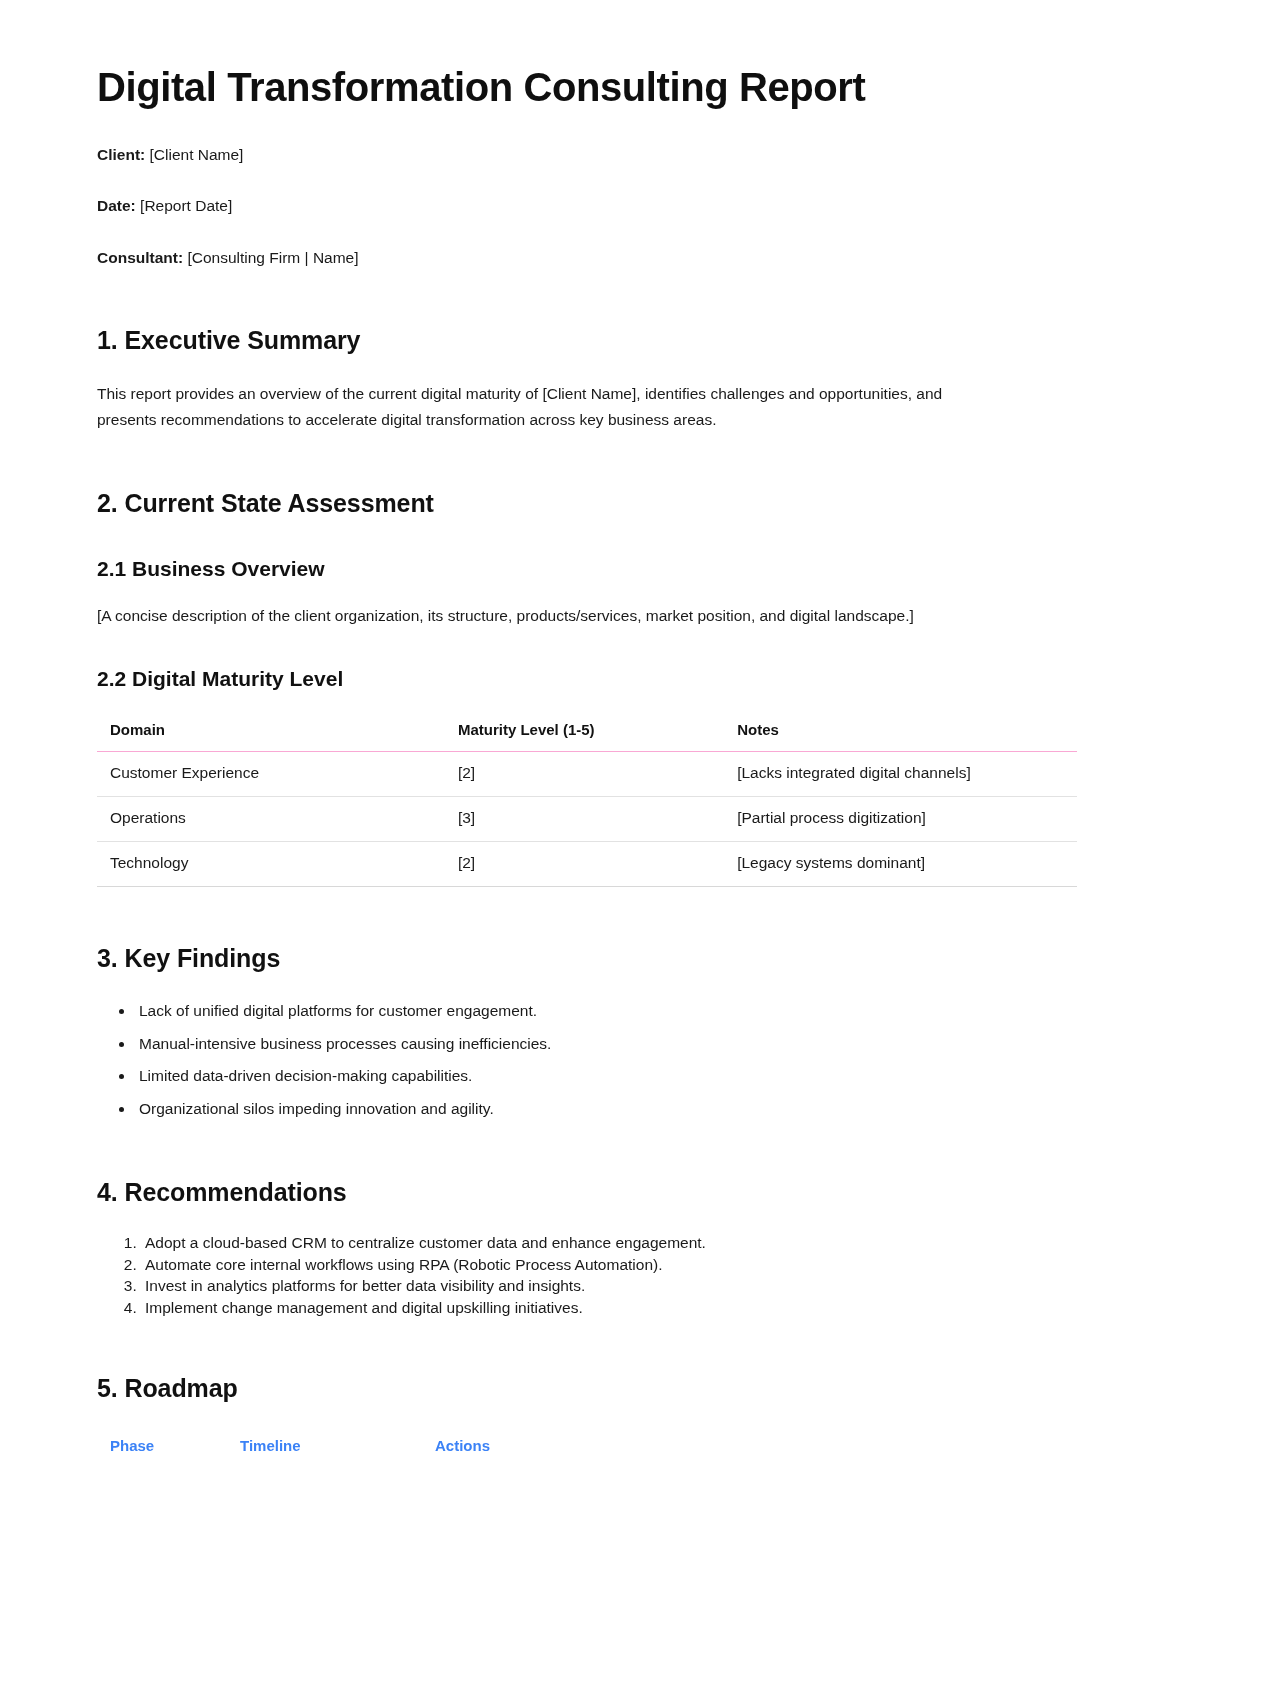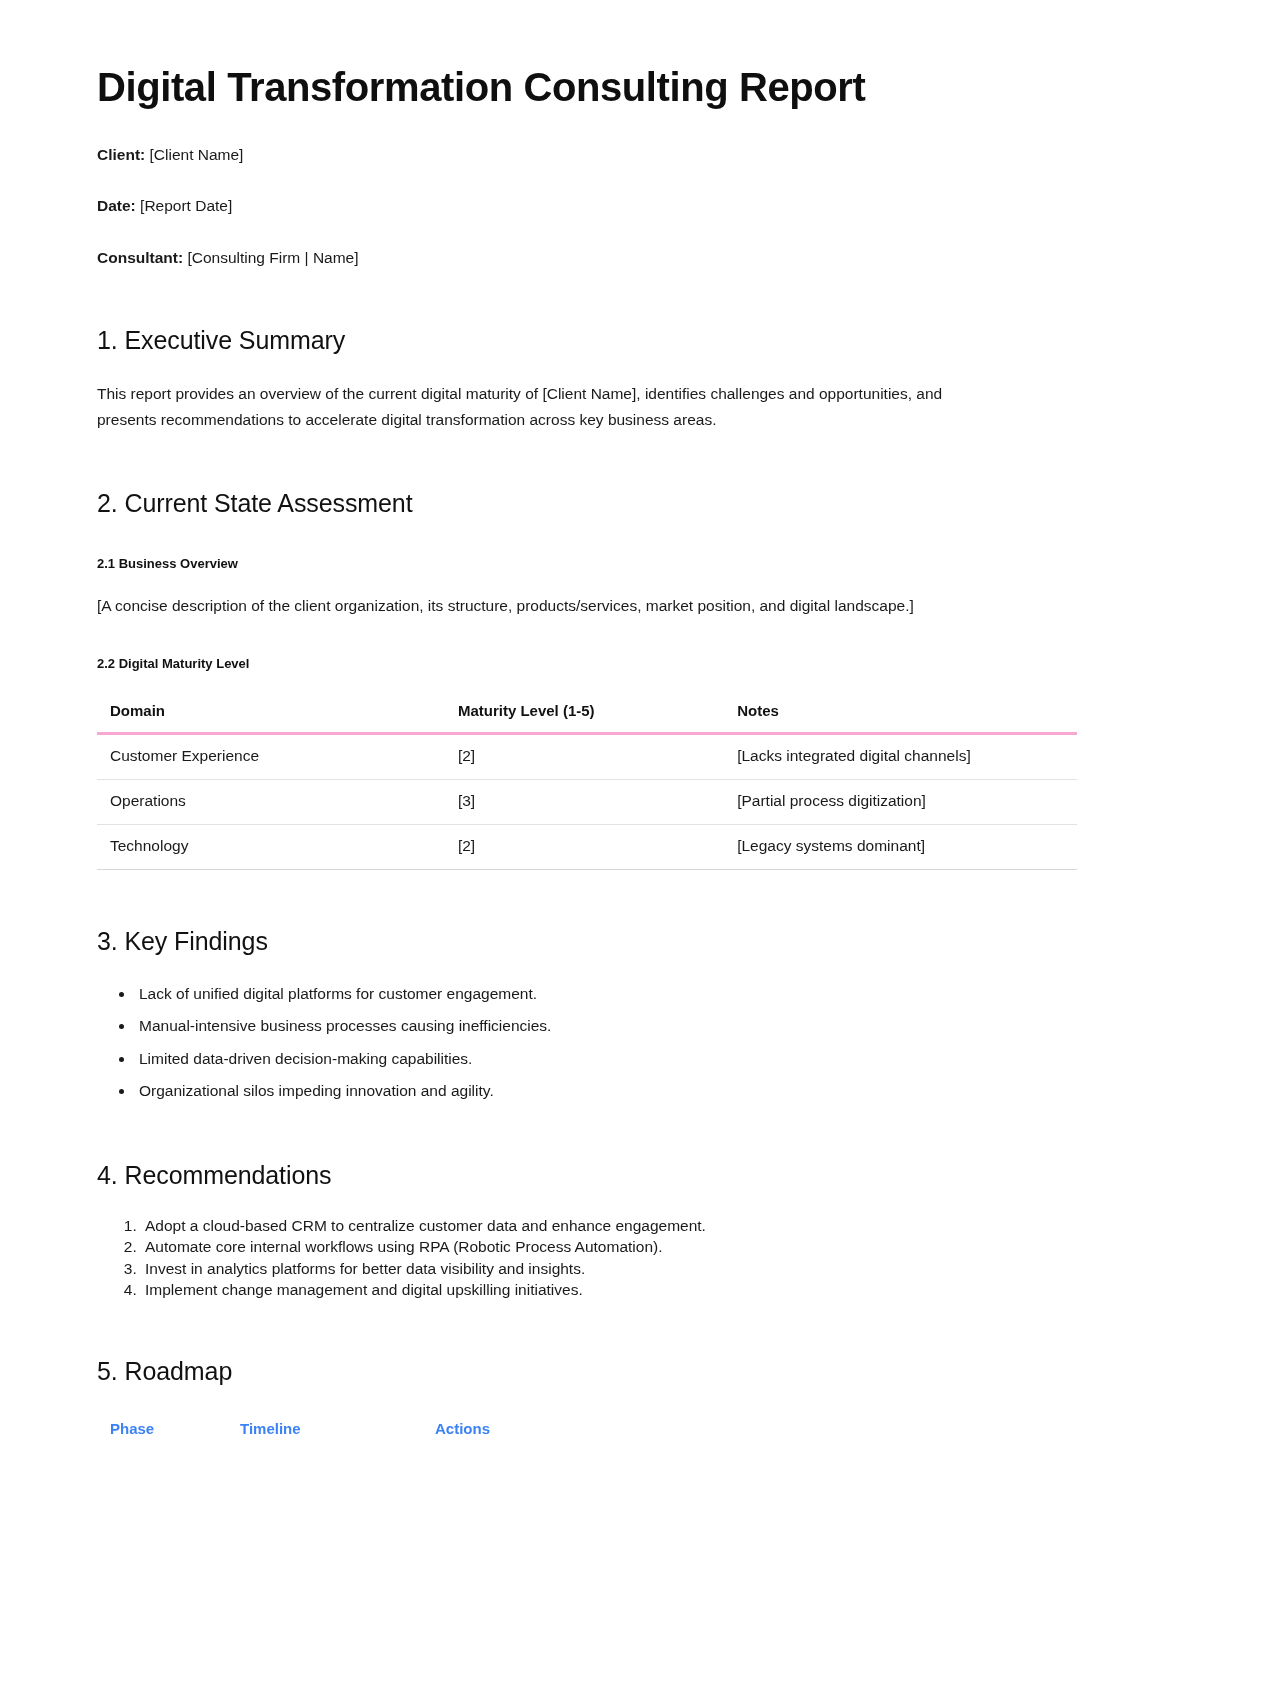--- a/index.html
+++ b/index.html
@@ -37,28 +37,28 @@
     margin: 0 0 29px 0;
   }
   .meta-line .meta-label {
     font-weight: 700;
   }
   .meta-line .meta-value {
     font-weight: 400;
   }
   h2.section-heading {
     font-size: 25px;
-    font-weight: 400;
+    font-weight: 700;
     color: #111111;
     margin: 56px 0 26px 0;
     line-height: 1.2;
     letter-spacing: -0.1px;
   }
   h3.sub-heading {
-    font-size: 13px;
+    font-size: 21px;
     font-weight: 600;
     color: #111111;
     margin: 38px 0 22px 0;
     line-height: 1.2;
   }
   p.body-text {
     font-size: 15.5px;
     line-height: 1.62;
     color: #1a1a1a;
     margin: 0 0 12px 0;
@@ -71,21 +71,21 @@
     max-width: 980px;
     margin: 22px 0 4px 0;
     font-size: 15px;
   }
   table.doc-table th {
     text-align: left;
     font-weight: 700;
     font-size: 15px;
     color: #121212;
     padding: 8px 10px 13px 13px;
-    border-bottom: 3px solid #f9a8d4;
+    border-bottom: 1px solid #f9a8d4;
   }
   table.doc-table td {
     text-align: left;
     font-weight: 400;
     font-size: 15.5px;
     color: #1a1a1a;
     padding: 12px 10px 14px 13px;
     border-bottom: 1px solid #e2e2e2;
   }
   table.doc-table tr:last-child td {

